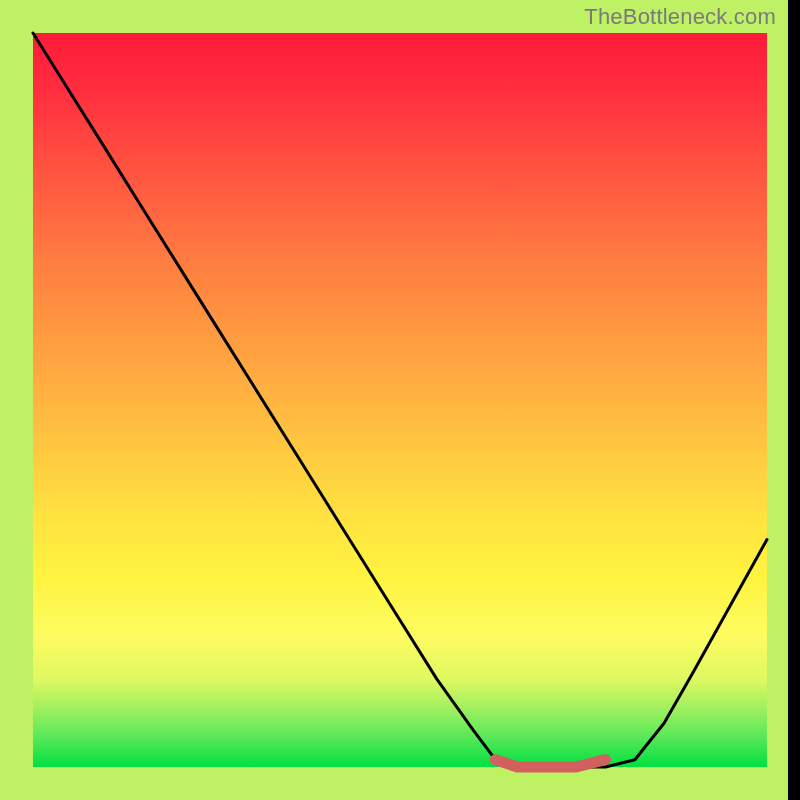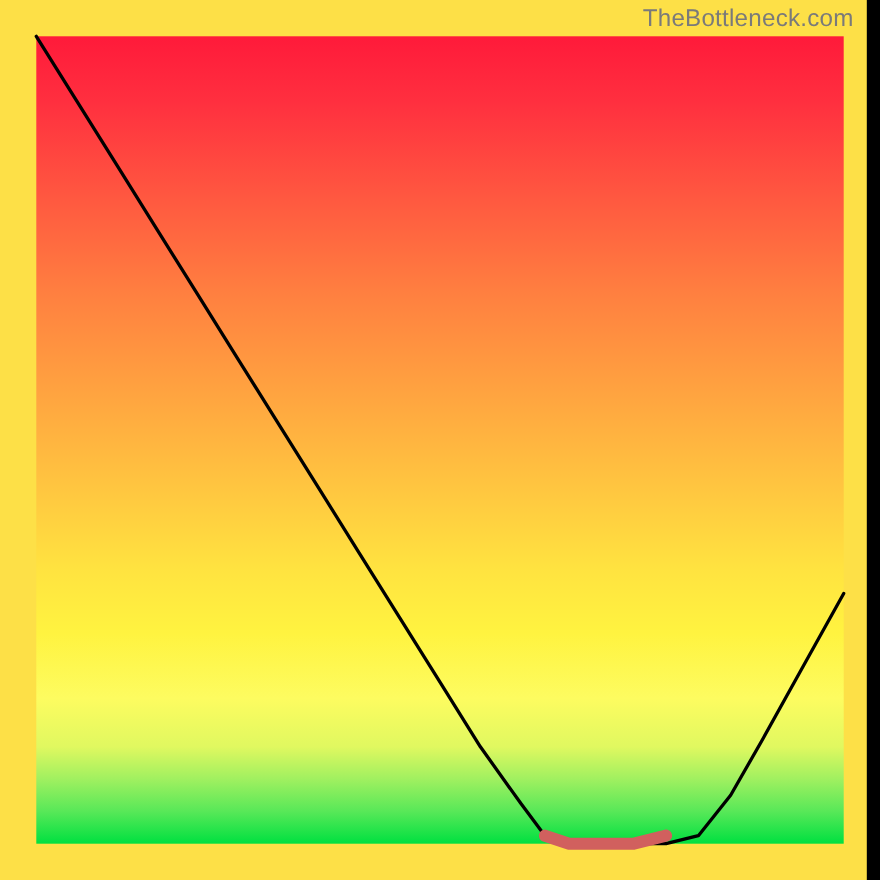--- a/index.html
+++ b/index.html
@@ -8,21 +8,21 @@
     width: 800px;
     height: 800px;
     background: #000;
     overflow: hidden;
     font-family: Arial, Helvetica, sans-serif;
   }
   .frame {
     position: relative;
     width: 788px;
     height: 800px;
-    background: #fde047;
+    background: #bef264;
   }
   .plot-area {
     position: absolute;
     left: 33px;
     top: 33px;
     width: 734px;
     height: 734px;
     
     background: linear-gradient(to bottom,
       #ff1a3a 0%,

